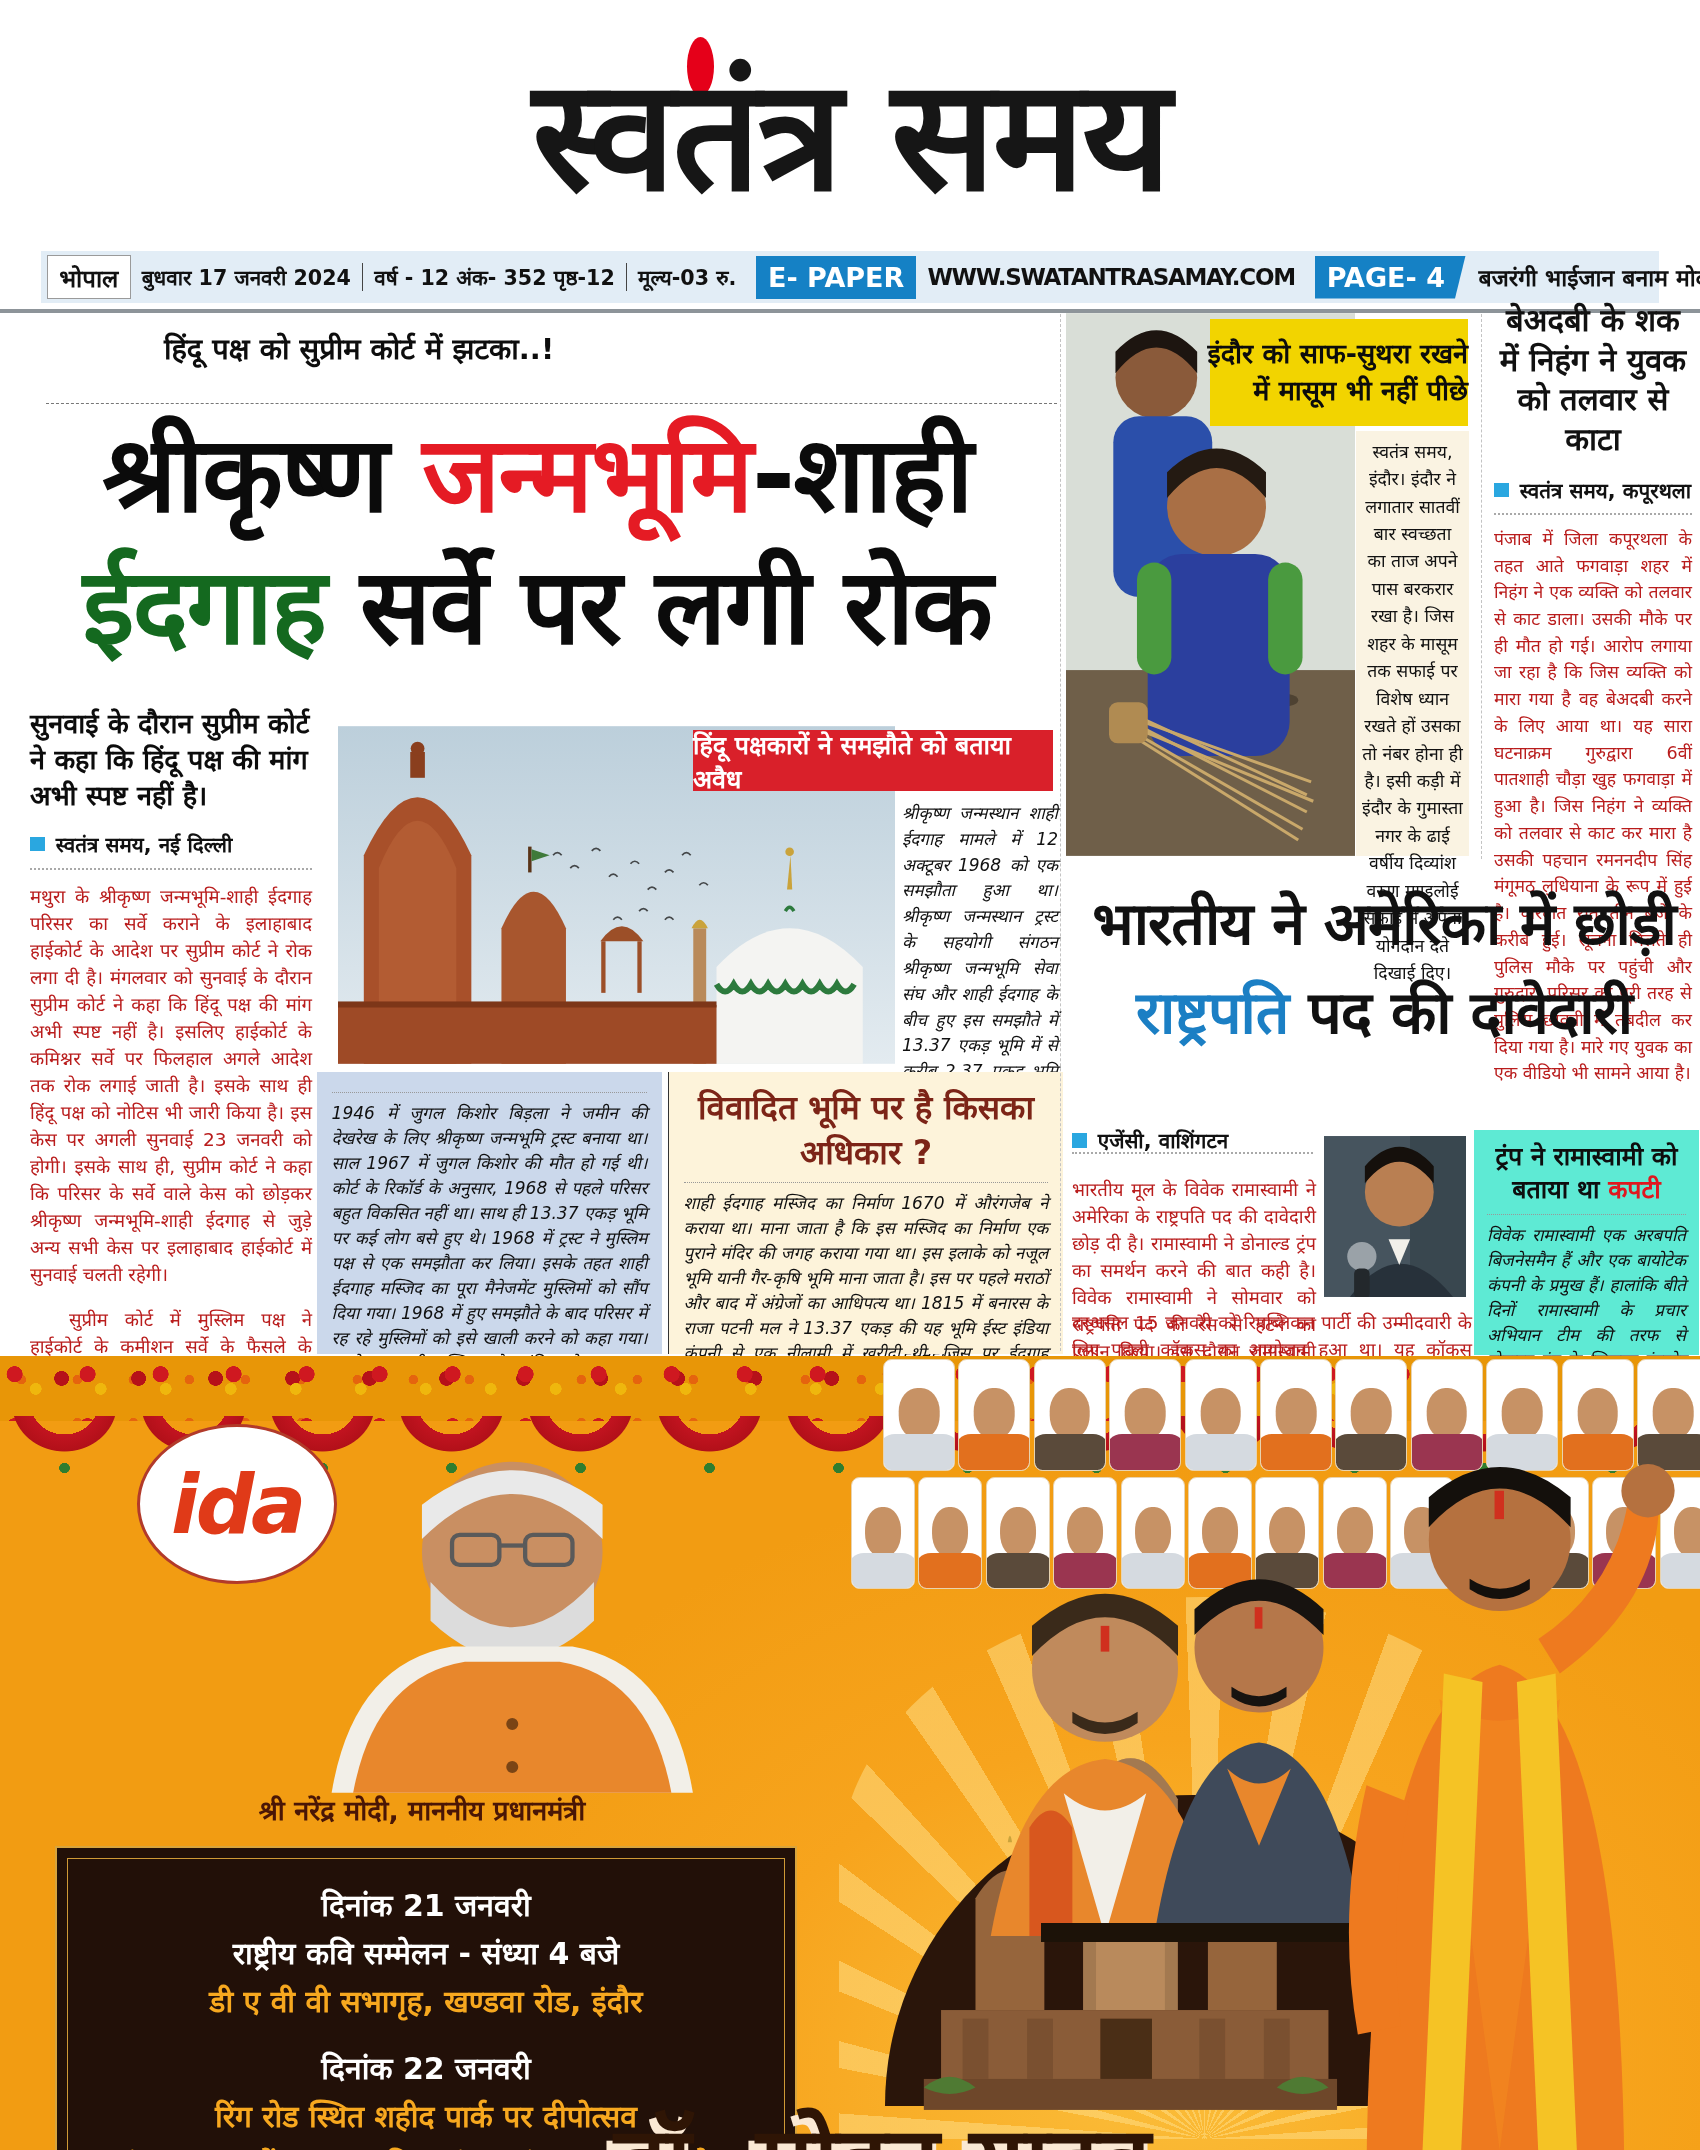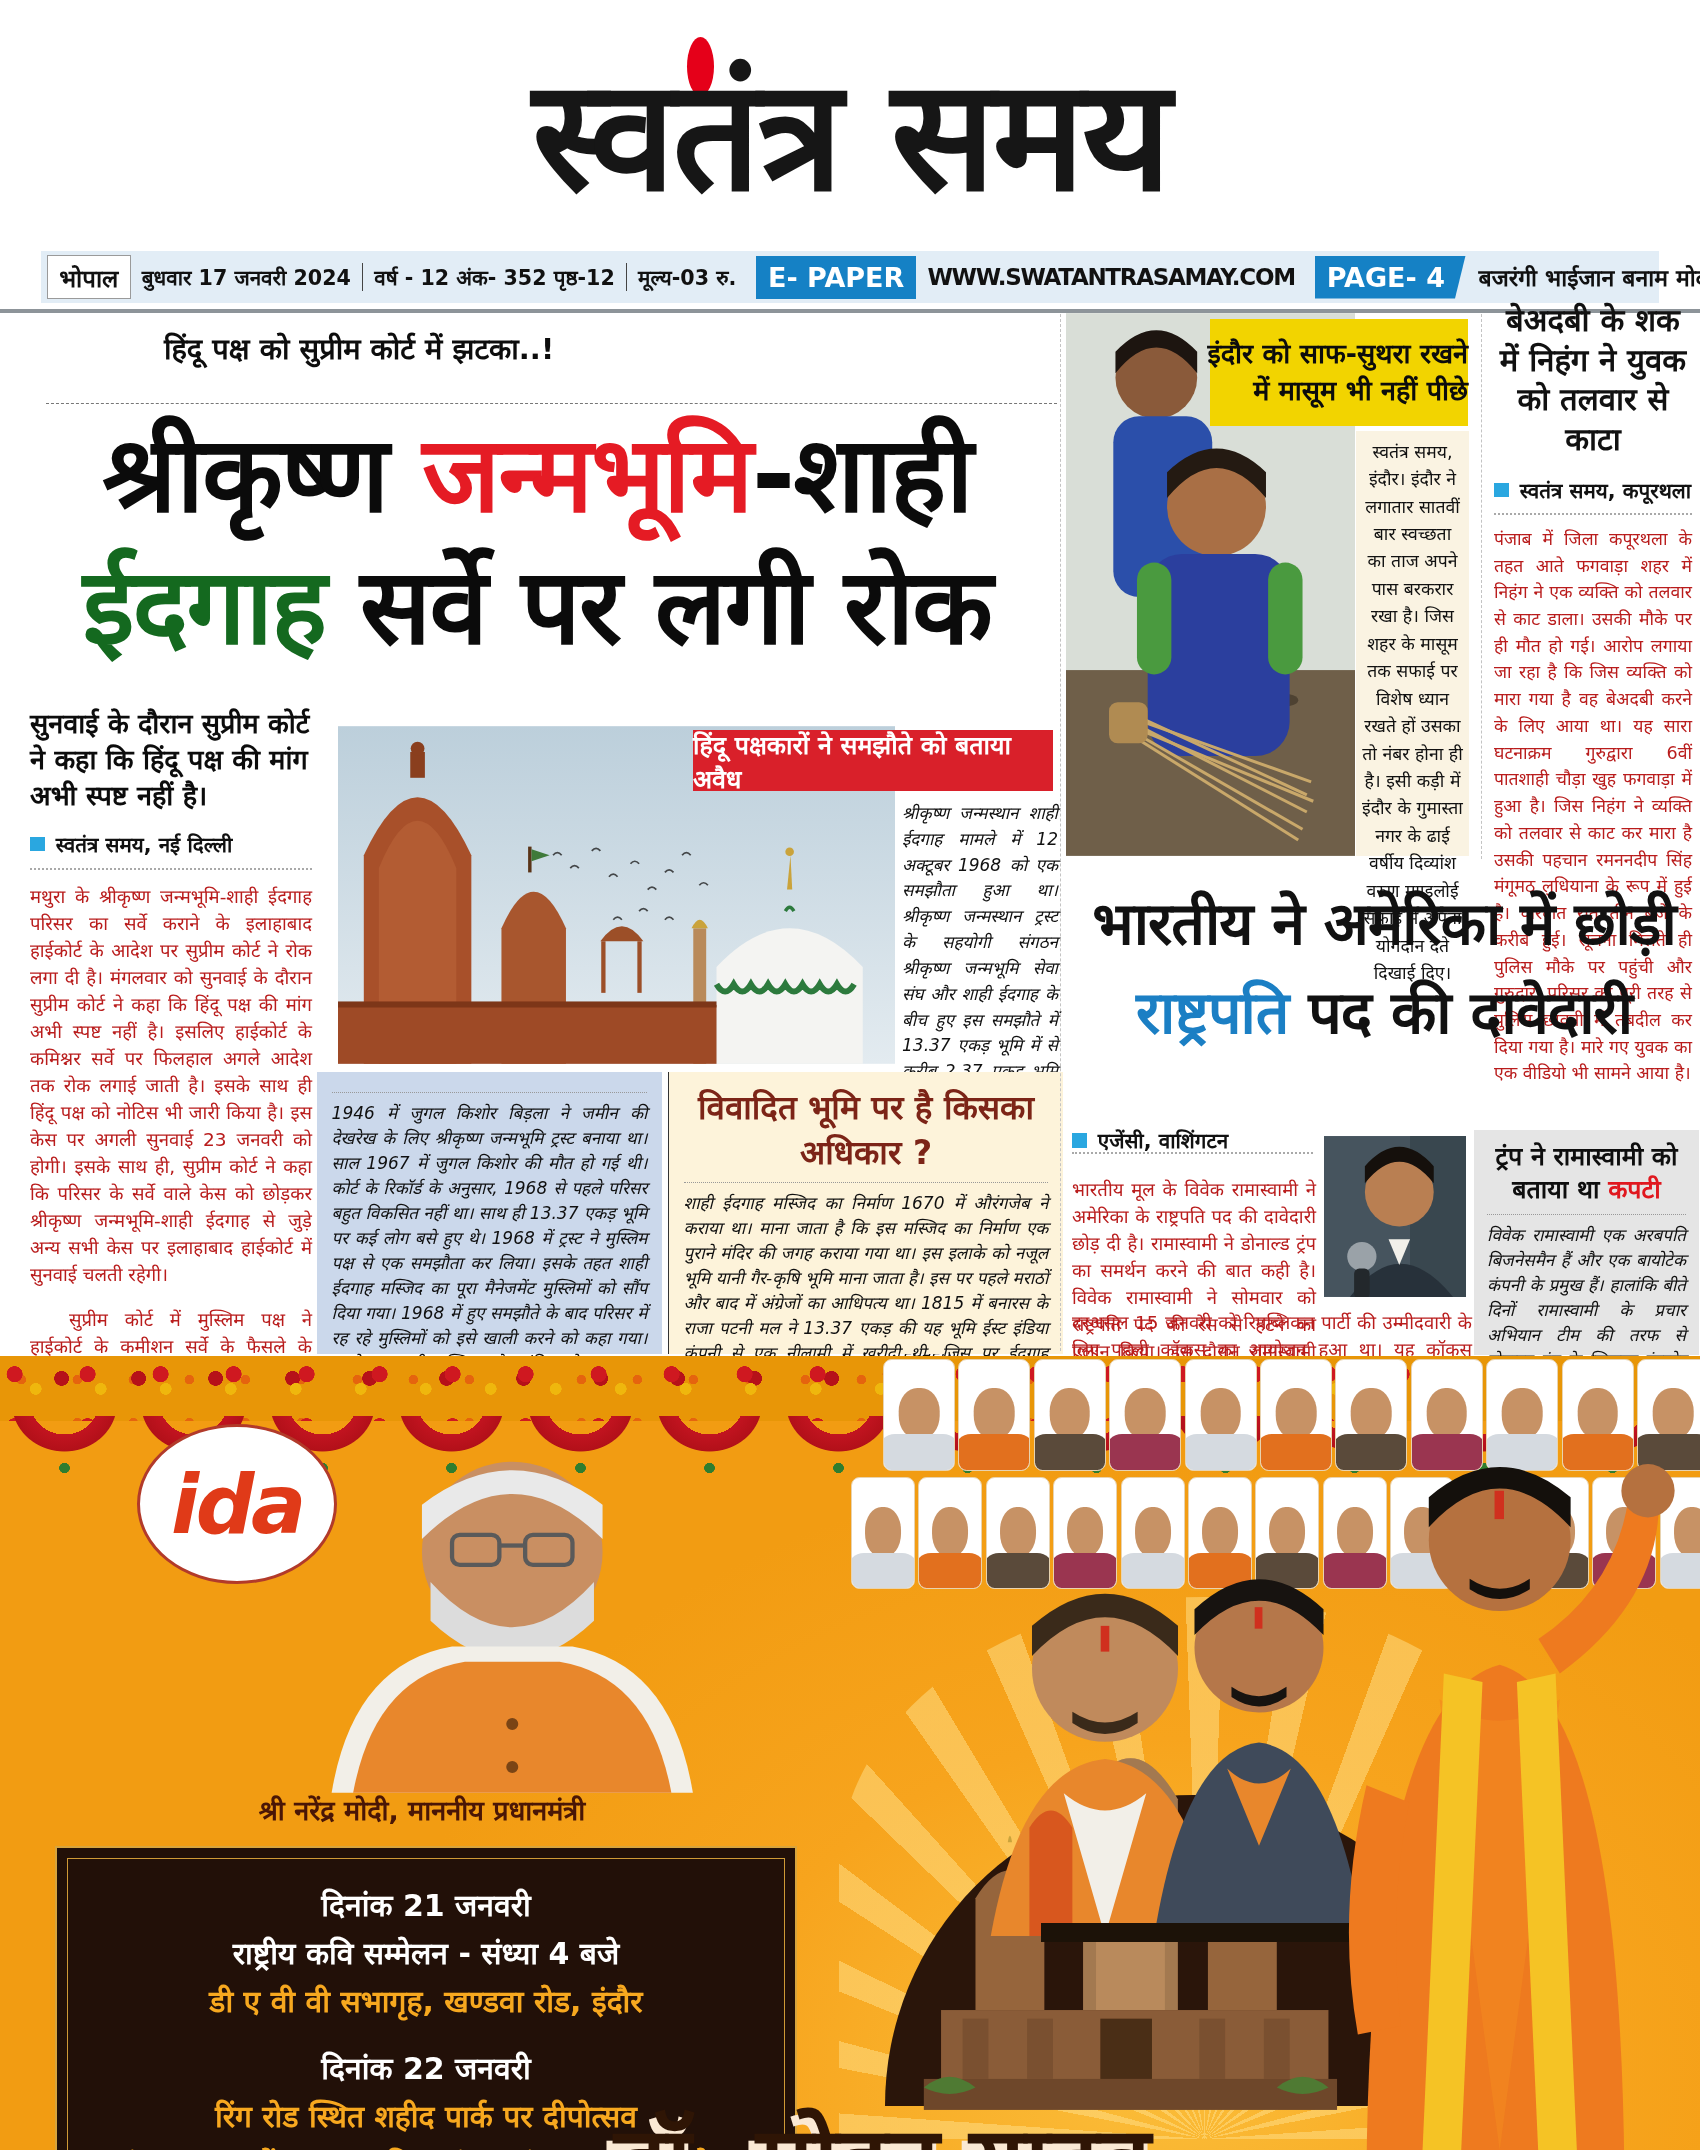--- a/index.html
+++ b/index.html
@@ -80,21 +80,21 @@
   #nihang-headline{font-size:31px;font-weight:800;text-align:center;line-height:1.28;}
   #nihang-body{font-size:17.6px;line-height:1.52;margin-top:10.3px;}
 
   
   #usa-headline{left:1067px;top:880px;width:634px;text-align:center;font-size:59px;
                 font-weight:900;line-height:1.5;letter-spacing:-0.9px;}
   #usa-byline{left:1072px;top:1110px;}
   #usa-rule{left:1072px;top:1142px;width:241px;}
   #usa-body1{left:1072px;top:1157px;width:244px;}
   #usa-photo{left:1324px;top:1136px;width:142px;height:161px;overflow:hidden;}
-  #usa-green{left:1474px;top:1130px;width:225px;height:225px;background:#e5e5e5;padding:11.2px 13px;box-sizing:border-box;}
+  #usa-green{left:1474px;top:1130px;width:225px;height:225px;background:#5eead4;padding:11.2px 13px;box-sizing:border-box;}
   #usa-green .panel-title{font-size:25px;color:#0e0e0e;line-height:1.3;}
   .red-word{color:#e0181f;}
   #usa-green .panel-body{font-style:italic;font-size:17px;}
   #usa-body2{left:1072px;top:1290px;width:400px;}
 
   
   #ad{left:0;top:1356px;width:1701px;height:1229px;overflow:hidden;
       background:radial-gradient(774px 602px at 68% 58%, #fbbE3a 0%, #f7a41d 55%, #f29c12 100%);}
   #garland-top{left:0;top:0;width:1701px;height:65px;
      background:

